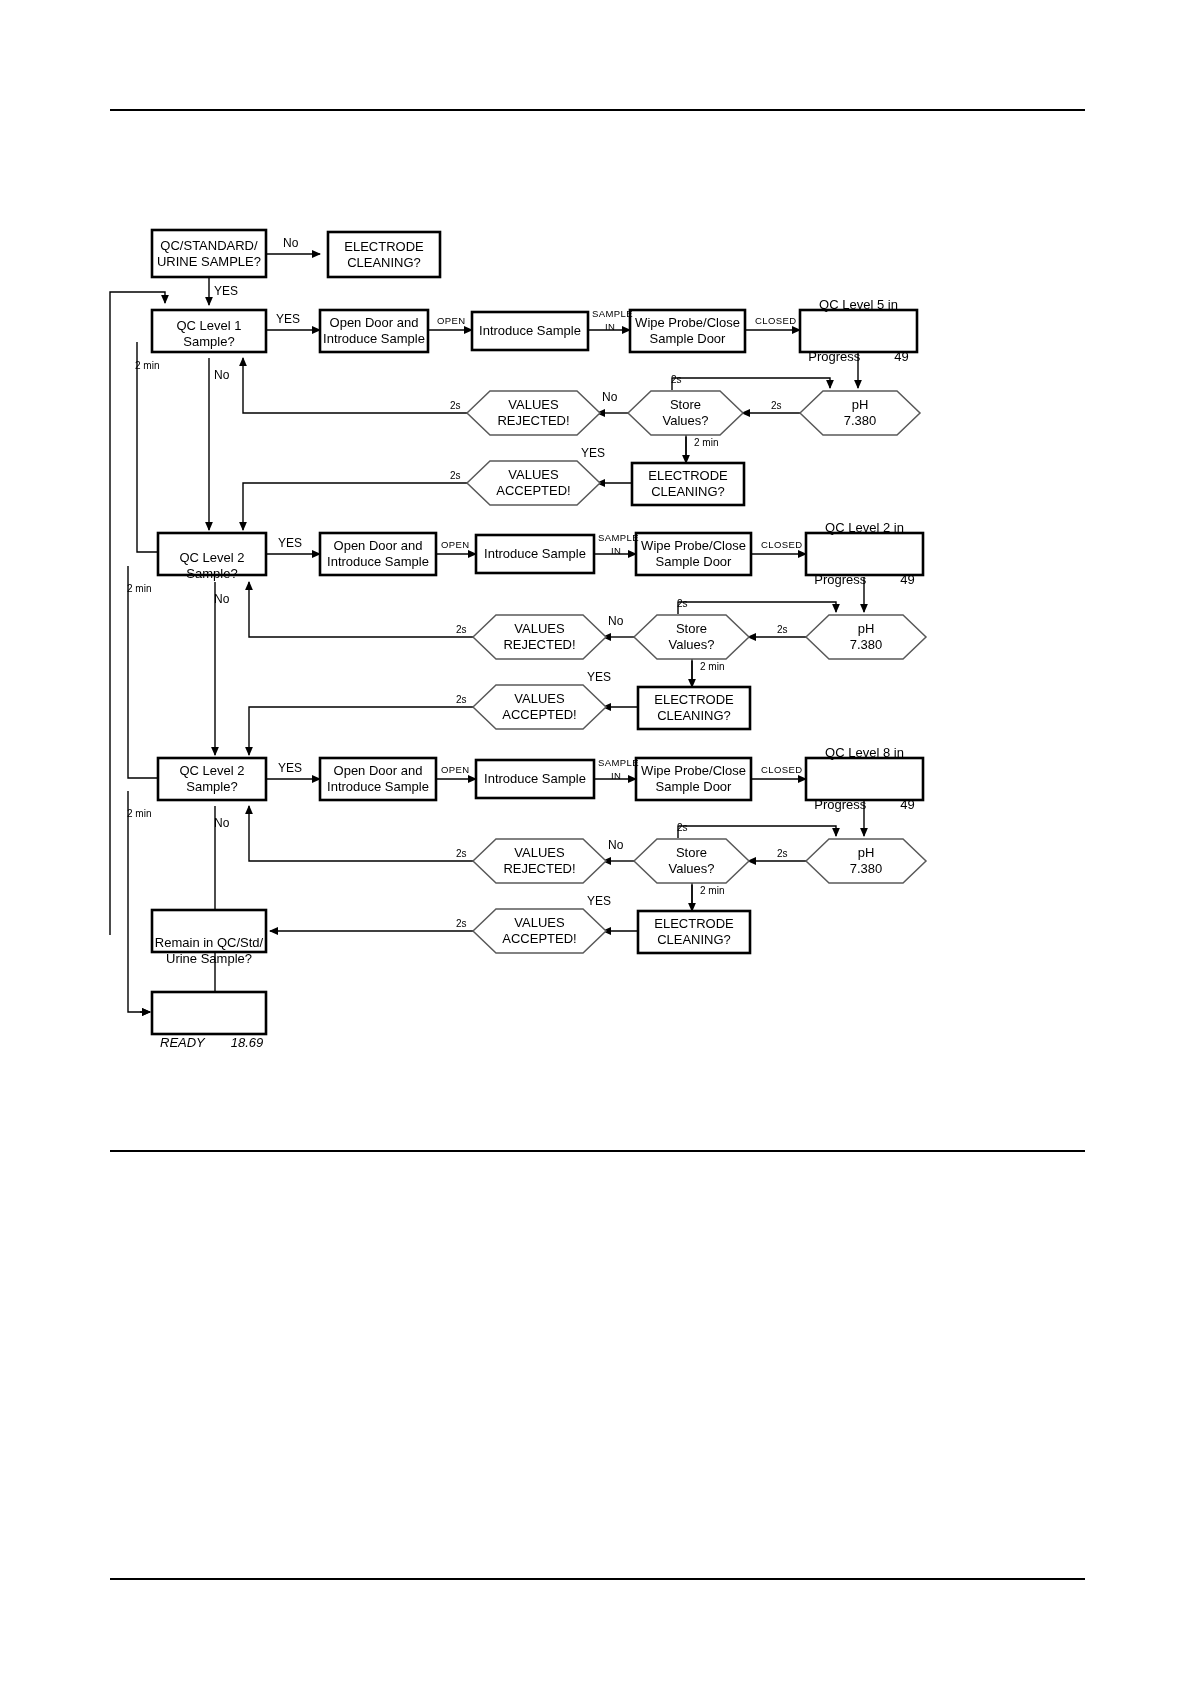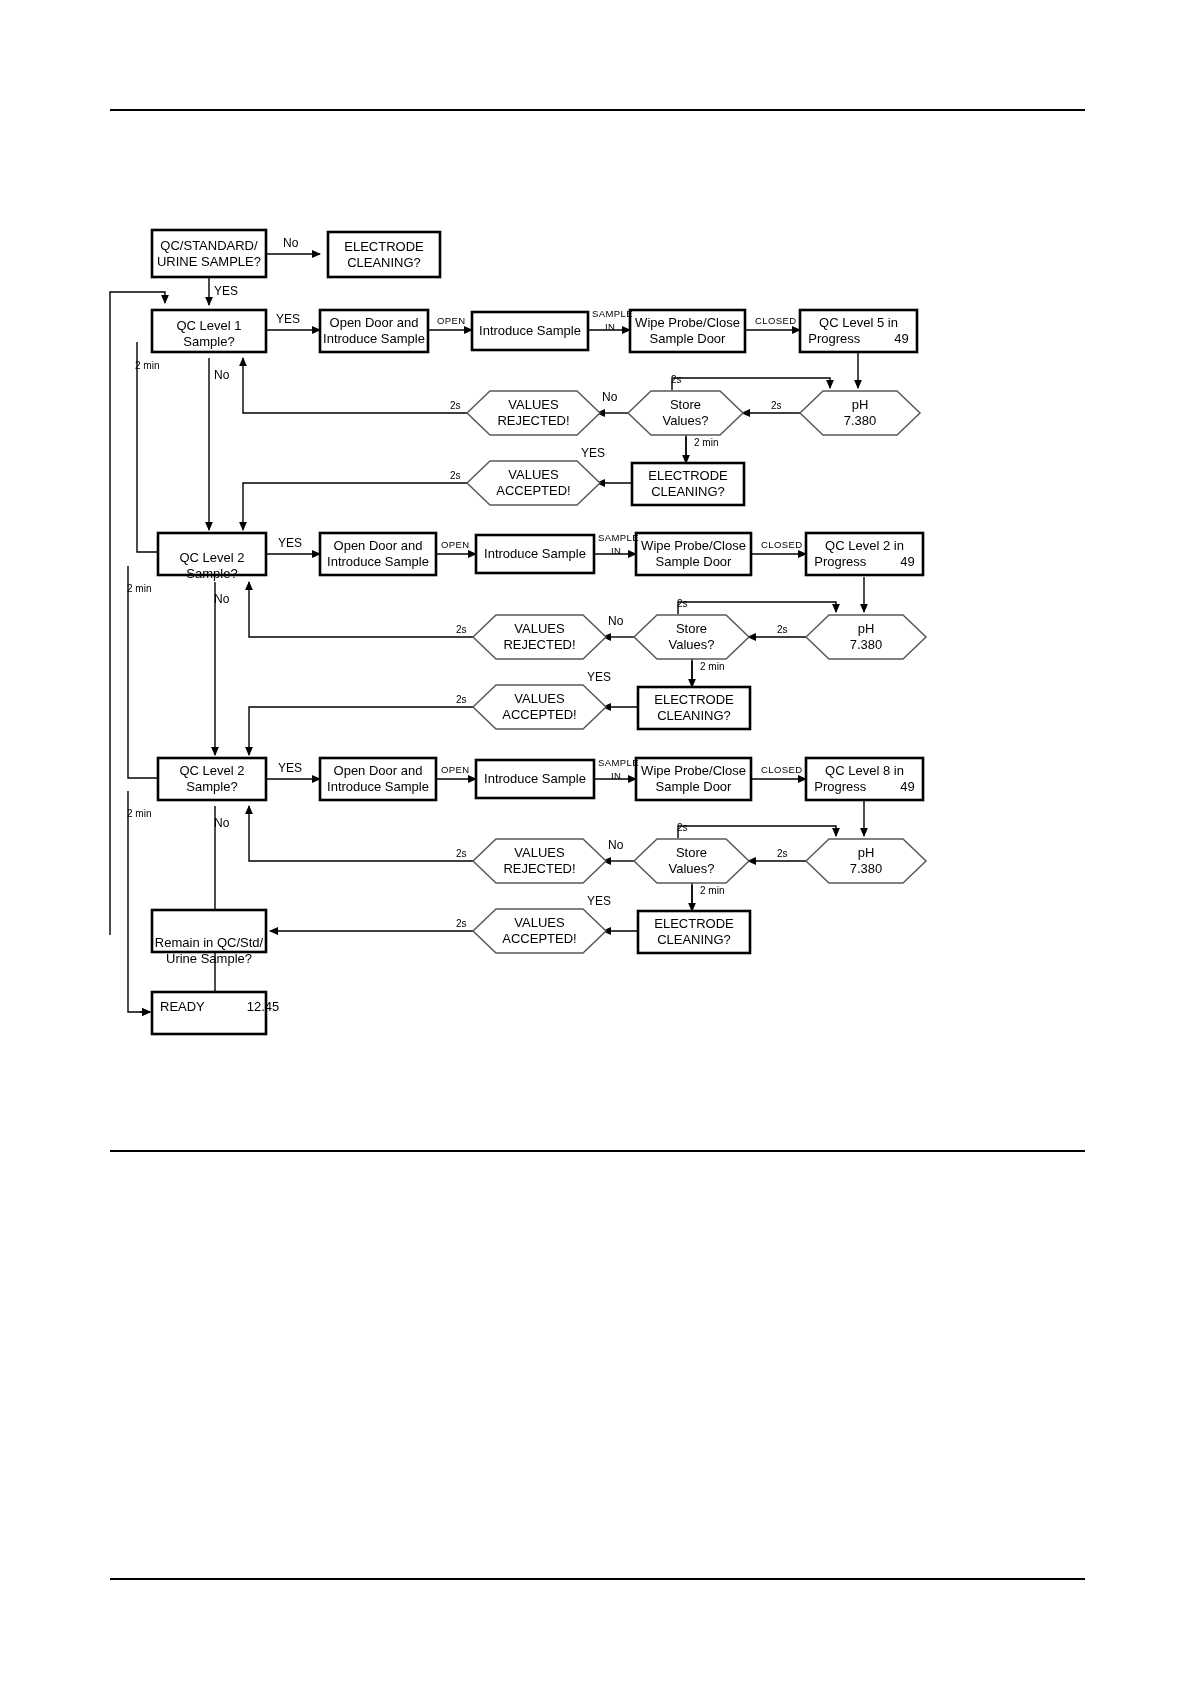--- a/index.html
+++ b/index.html
@@ -36,21 +36,21 @@
   }
   .edge-label{
     position:absolute;
     font-size:12px;
     color:#000;
     white-space:pre;
     text-align:center;
   }
   .edge-label.small{font-size:9.5px;letter-spacing:.4px;}
   .edge-label.tiny{font-size:10px;}
-  .statusrow{display:flex;gap:34px;align-items:center;justify-content:center;}
+  .statusrow{display:flex;gap:34px;align-items:center;justify-content:center;margin-top:36px;}
 </style>
 </head>
 <body>
 
 <div class="page">
 
   <div class="rule" id="rule-top"></div>
   <div class="rule" id="rule-mid"></div>
   <div class="rule" id="rule-bottom"></div>
 
@@ -305,21 +305,21 @@
   <div class="node-text" style="left:638px;top:911px;width:112px;height:42px;">
     <span>ELECTRODE</span>
     <span>CLEANING?</span>
   </div>
 
   <div class="node-text" style="left:152px;top:910px;width:114px;height:42px;margin-top:20px;">
     <span>Remain in QC/Std/</span>
     <span>Urine Sample?</span>
   </div>
   <div class="node-text" style="left:152px;top:992px;width:114px;height:42px;align-items:flex-start;justify-content:flex-start;padding:7px 0 0 8px;box-sizing:border-box;">
-    <span class="statusrow" style="gap:42px;"><span>READY</span><span>12.45</span></span>
+    <span class="statusrow" style="gap:26px;font-style:italic;"><span>READY</span><span>18.69</span></span>
   </div>
 
   <div class="edge-label" style="left:283px;top:236px;">No</div>
   <div class="edge-label" style="left:214px;top:284px;">YES</div>
 
   <div class="edge-label" style="left:276px;top:312px;">YES</div>
   <div class="edge-label small" style="left:437px;top:315px;">OPEN</div>
   <div class="edge-label small" style="left:592px;top:308px;">SAMPLE</div>
   <div class="edge-label small" style="left:605px;top:321px;">IN</div>
   <div class="edge-label small" style="left:755px;top:315px;">CLOSED</div>

